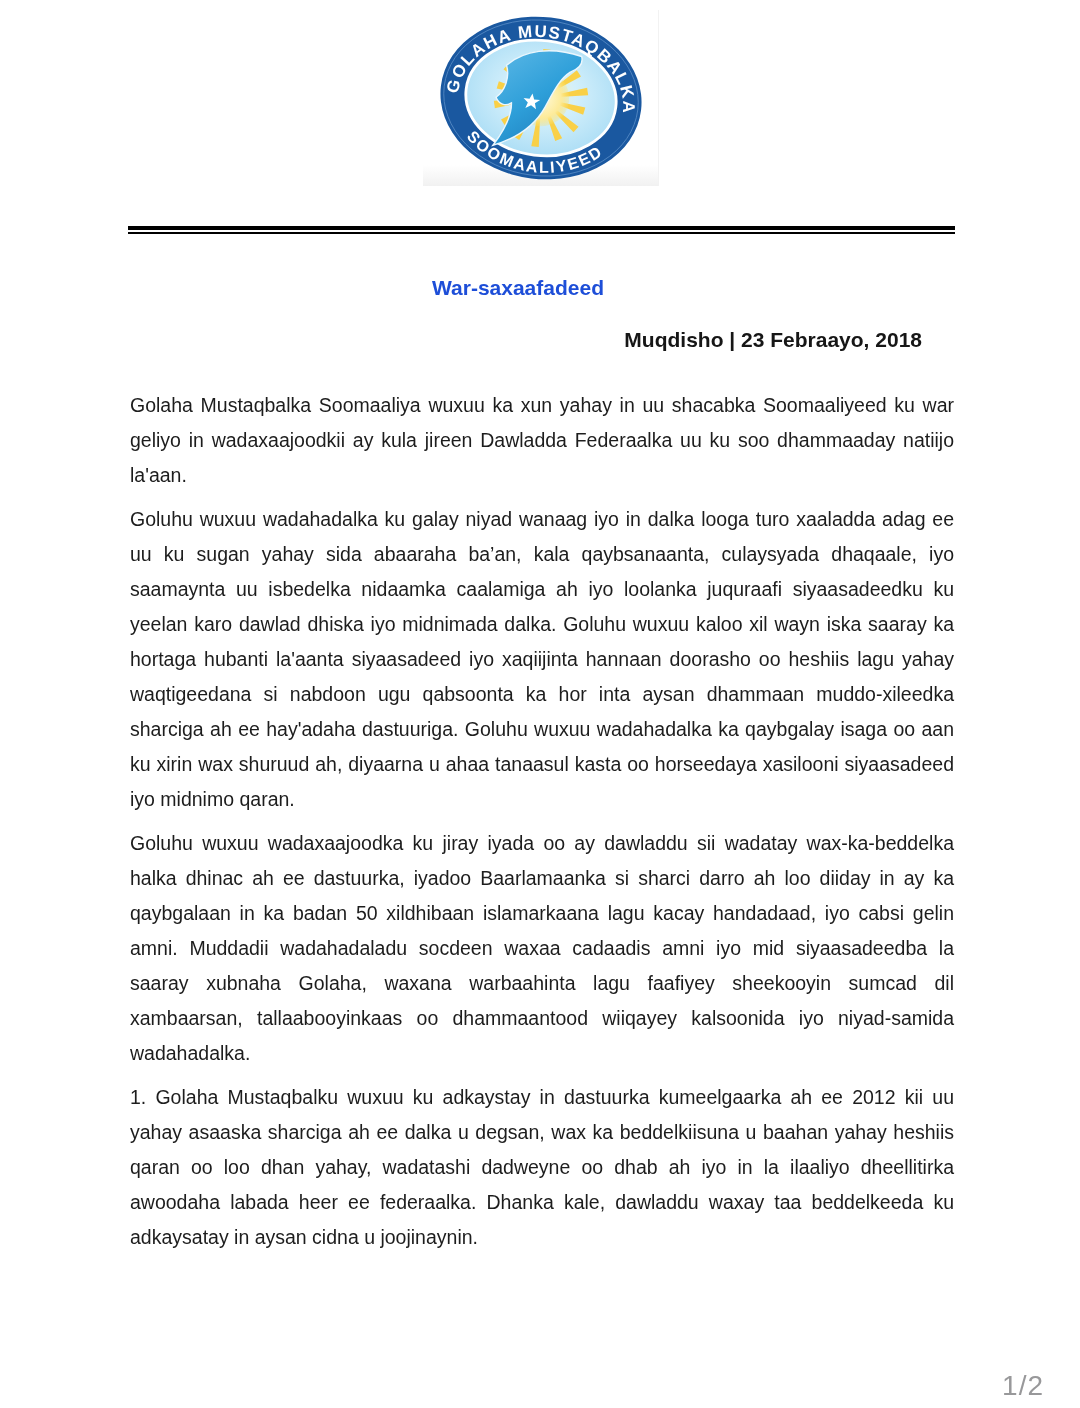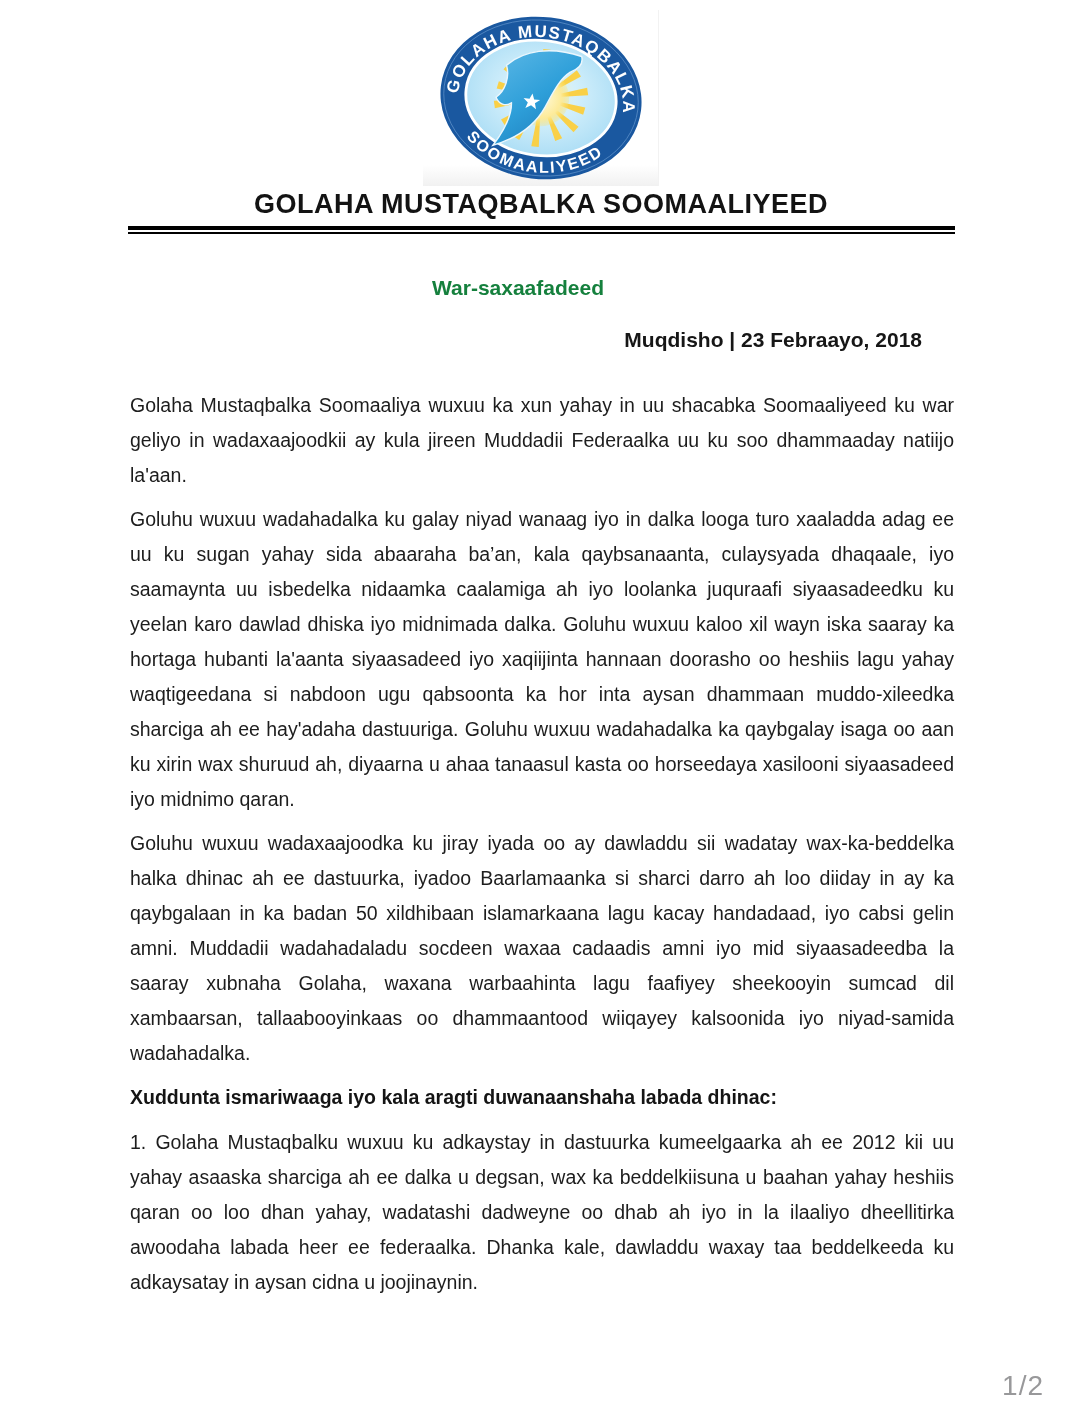--- a/index.html
+++ b/index.html
@@ -49,21 +49,21 @@
     background: transparent;
   }
   .subtitle {
     position: absolute;
     left: 128px;
     top: 276px;
     width: 780px;
     text-align: center;
     font-size: 21px;
     font-weight: bold;
-    color: #15803d;
+    color: #1d4ed8;
   }
   .dateline {
     position: absolute;
     left: 128px;
     top: 328px;
     width: 794px;
     text-align: right;
     font-size: 21px;
     font-weight: bold;
     color: #161616;
@@ -185,29 +185,27 @@
         <text font-family="Liberation Sans, sans-serif" font-size="18" font-weight="bold" fill="#ffffff" letter-spacing="1.6">
           <textPath href="#arcTop" startOffset="50%" text-anchor="middle">GOLAHA MUSTAQBALKA</textPath>
         </text>
         <text font-family="Liberation Sans, sans-serif" font-size="17" font-weight="bold" fill="#ffffff" letter-spacing="2">
           <textPath href="#arcBot" startOffset="50%" text-anchor="middle">SOOMAALIYEED</textPath>
         </text>
       </g>
     </svg>
   </div>
 
-  <div class="doc-title">GOLAHA MUSTAQBALKA SOOMAALIYEED</div>
   <div class="title-rule"></div>
 
   <div class="subtitle">War-saxaafadeed</div>
   <div class="dateline">Muqdisho | 23 Febraayo, 2018</div>
 
   <div class="body-text">
-    <p>Golaha Mustaqbalka Soomaaliya wuxuu ka xun yahay in uu shacabka Soomaaliyeed ku war geliyo in wadaxaajoodkii ay kula jireen Muddadii Federaalka uu ku soo dhammaaday natiijo la'aan.</p>
+    <p>Golaha Mustaqbalka Soomaaliya wuxuu ka xun yahay in uu shacabka Soomaaliyeed ku war geliyo in wadaxaajoodkii ay kula jireen Dawladda Federaalka uu ku soo dhammaaday natiijo la'aan.</p>
     <p>Goluhu wuxuu wadahadalka ku galay niyad wanaag iyo in dalka looga turo xaaladda adag ee uu ku sugan yahay sida abaaraha ba’an, kala qaybsanaanta, culaysyada dhaqaale, iyo saamaynta uu isbedelka nidaamka caalamiga ah iyo loolanka juquraafi siyaasadeedku ku yeelan karo dawlad dhiska iyo midnimada dalka. Goluhu wuxuu kaloo xil wayn iska saaray ka hortaga hubanti la'aanta siyaasadeed iyo xaqiijinta hannaan doorasho oo heshiis lagu yahay waqtigeedana si nabdoon ugu qabsoonta ka hor inta aysan dhammaan muddo-xileedka sharciga ah ee hay'adaha dastuuriga. Goluhu wuxuu wadahadalka ka qaybgalay isaga oo aan ku xirin wax shuruud ah, diyaarna u ahaa tanaasul kasta oo horseedaya xasilooni siyaasadeed iyo midnimo qaran.</p>
     <p>Goluhu wuxuu wadaxaajoodka ku jiray iyada oo ay dawladdu sii wadatay wax-ka-beddelka halka dhinac ah ee dastuurka, iyadoo Baarlamaanka si sharci darro ah loo diiday in ay ka qaybgalaan in ka badan 50 xildhibaan islamarkaana lagu kacay handadaad, iyo cabsi gelin amni. Muddadii wadahadaladu socdeen waxaa cadaadis amni iyo mid siyaasadeedba la saaray xubnaha Golaha, waxana warbaahinta lagu faafiyey sheekooyin sumcad dil xambaarsan, tallaabooyinkaas oo dhammaantood wiiqayey kalsoonida iyo niyad-samida wadahadalka.</p>
-    <p class="section-heading">Xuddunta ismariwaaga iyo kala aragti duwanaanshaha labada dhinac:</p>
     <p>1. Golaha Mustaqbalku wuxuu ku adkaystay in dastuurka kumeelgaarka ah ee 2012 kii uu yahay asaaska sharciga ah ee dalka u degsan, wax ka beddelkiisuna u baahan yahay heshiis qaran oo loo dhan yahay, wadatashi dadweyne oo dhab ah iyo in la ilaaliyo dheellitirka awoodaha labada heer ee federaalka. Dhanka kale, dawladdu waxay taa beddelkeeda ku adkaysatay in aysan cidna u joojinaynin.</p>
   </div>
 
   <div class="page-indicator">1/2</div>
 
 </div>
 
 </body></html>

